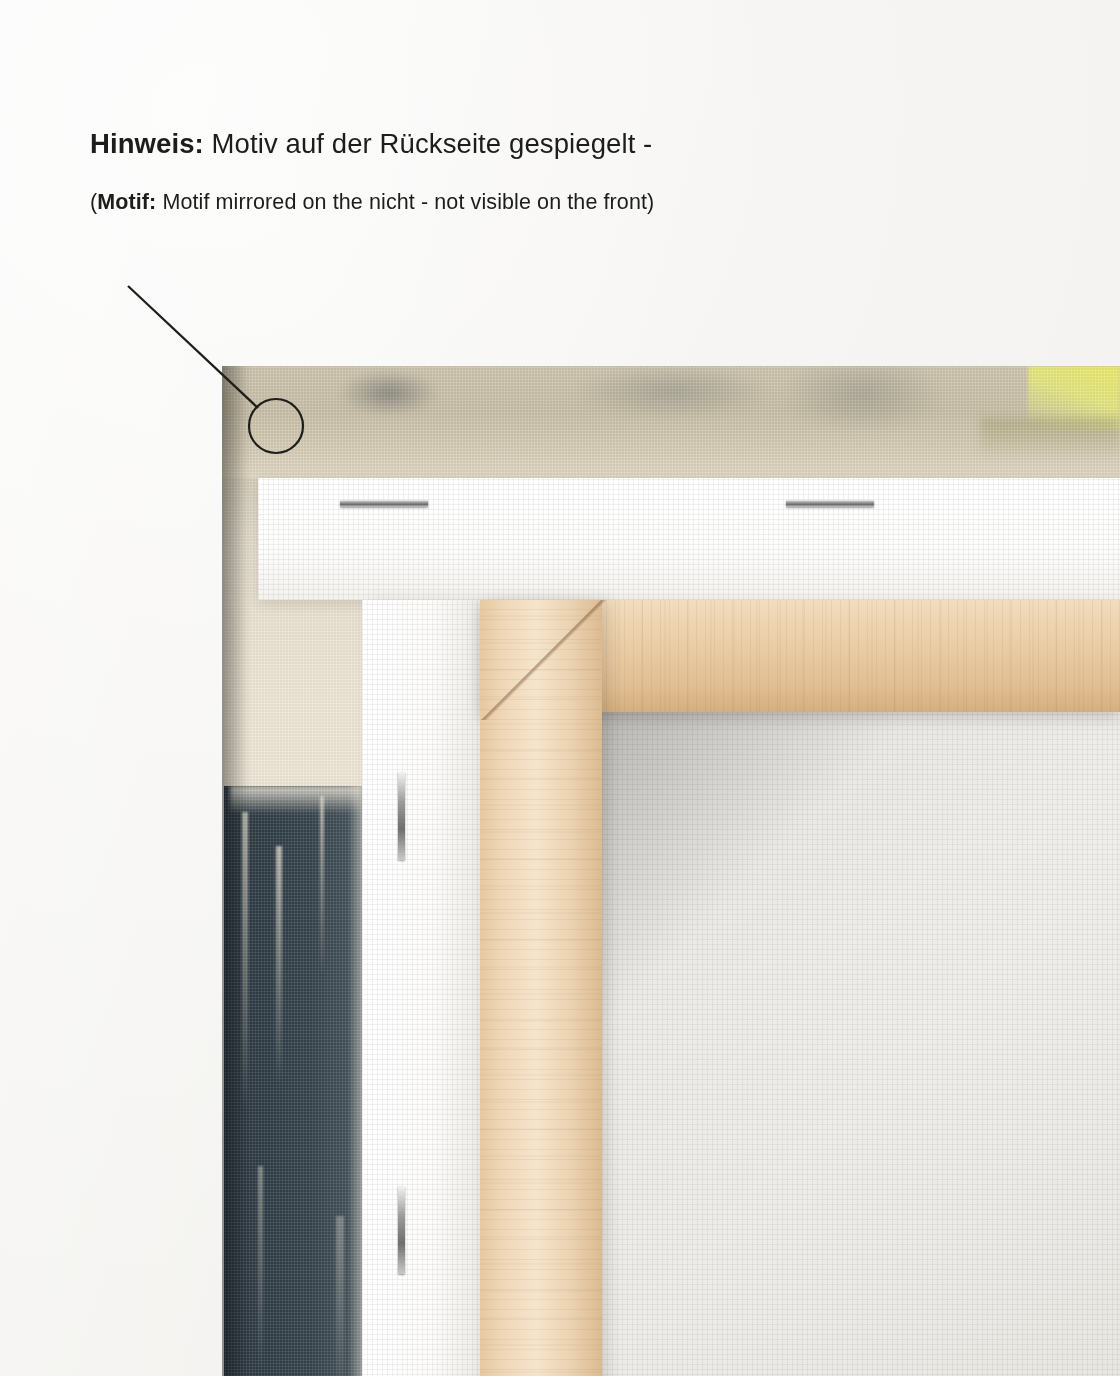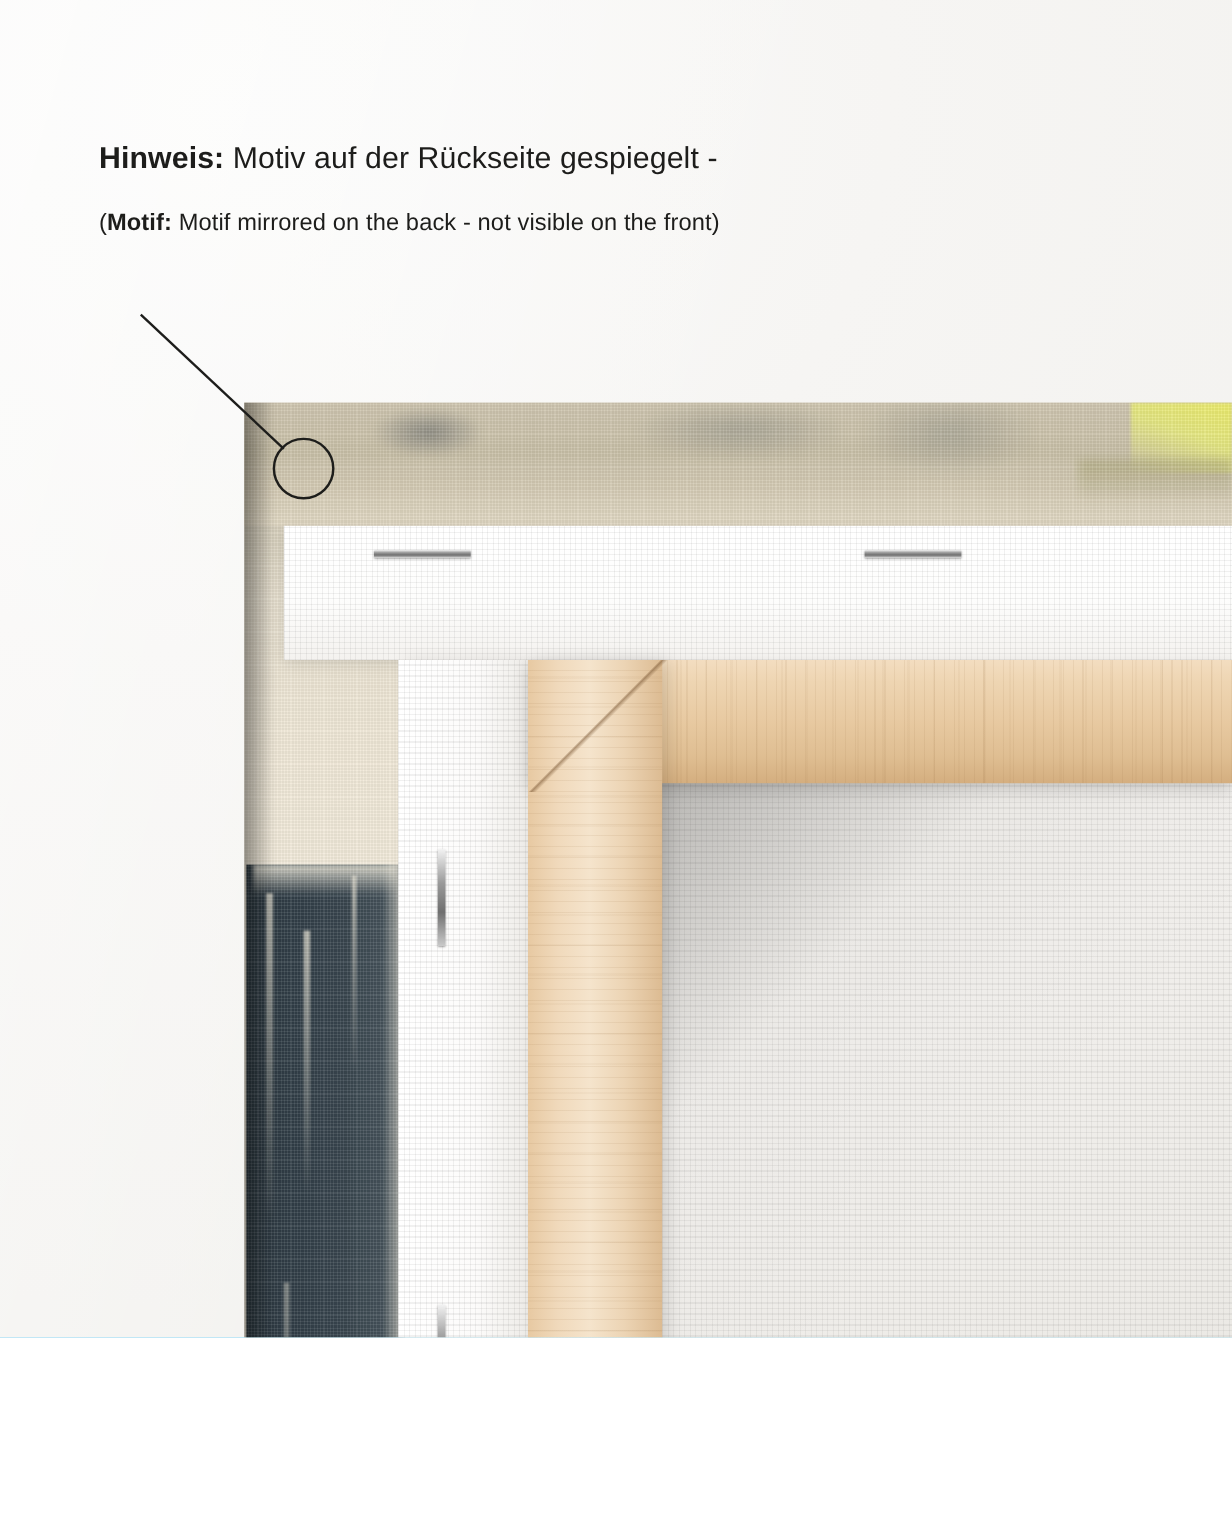--- a/index.html
+++ b/index.html
@@ -6,21 +6,21 @@
     margin: 0;
     padding: 0;
     background: #ffffff;
   }
   body {
     font-family: "Liberation Sans", sans-serif;
   }
   #stage {
     position: relative;
     width: 1120px;
-    height: 1216px;
+    height: 1376px;
     overflow: hidden;
     background: #0ea5e9;
   }
 
   
   .wall {
     position: absolute;
     inset: 0;
     background:
       radial-gradient(120% 90% at 18% 8%, #fbfbfa 0%, #f6f5f3 45%, #f2f1ee 100%);
@@ -347,17 +347,17 @@
   <svg class="leader" viewBox="0 0 340 230">
     <line x1="48" y1="26" x2="178" y2="148" stroke="#1d1d1b" stroke-width="2.2"></line>
     <circle cx="196" cy="166" r="27" fill="none" stroke="#1d1d1b" stroke-width="2.2"></circle>
   </svg>
 
   <div class="note-block">
     <div class="note-de">
       <b>Hinweis:</b><span> Motiv auf der Rückseite gespiegelt -</span><br>
     </div>
     <div class="note-en">
-      <span>(</span><b>Motif:</b><span> Motif mirrored on the back - not visible on the front)</span>
+      <span>(</span><b>Motif:</b><span> Motif mirrored on the nicht - not visible on the front)</span>
     </div>
   </div>
 
 </div>
 
 </body></html>

